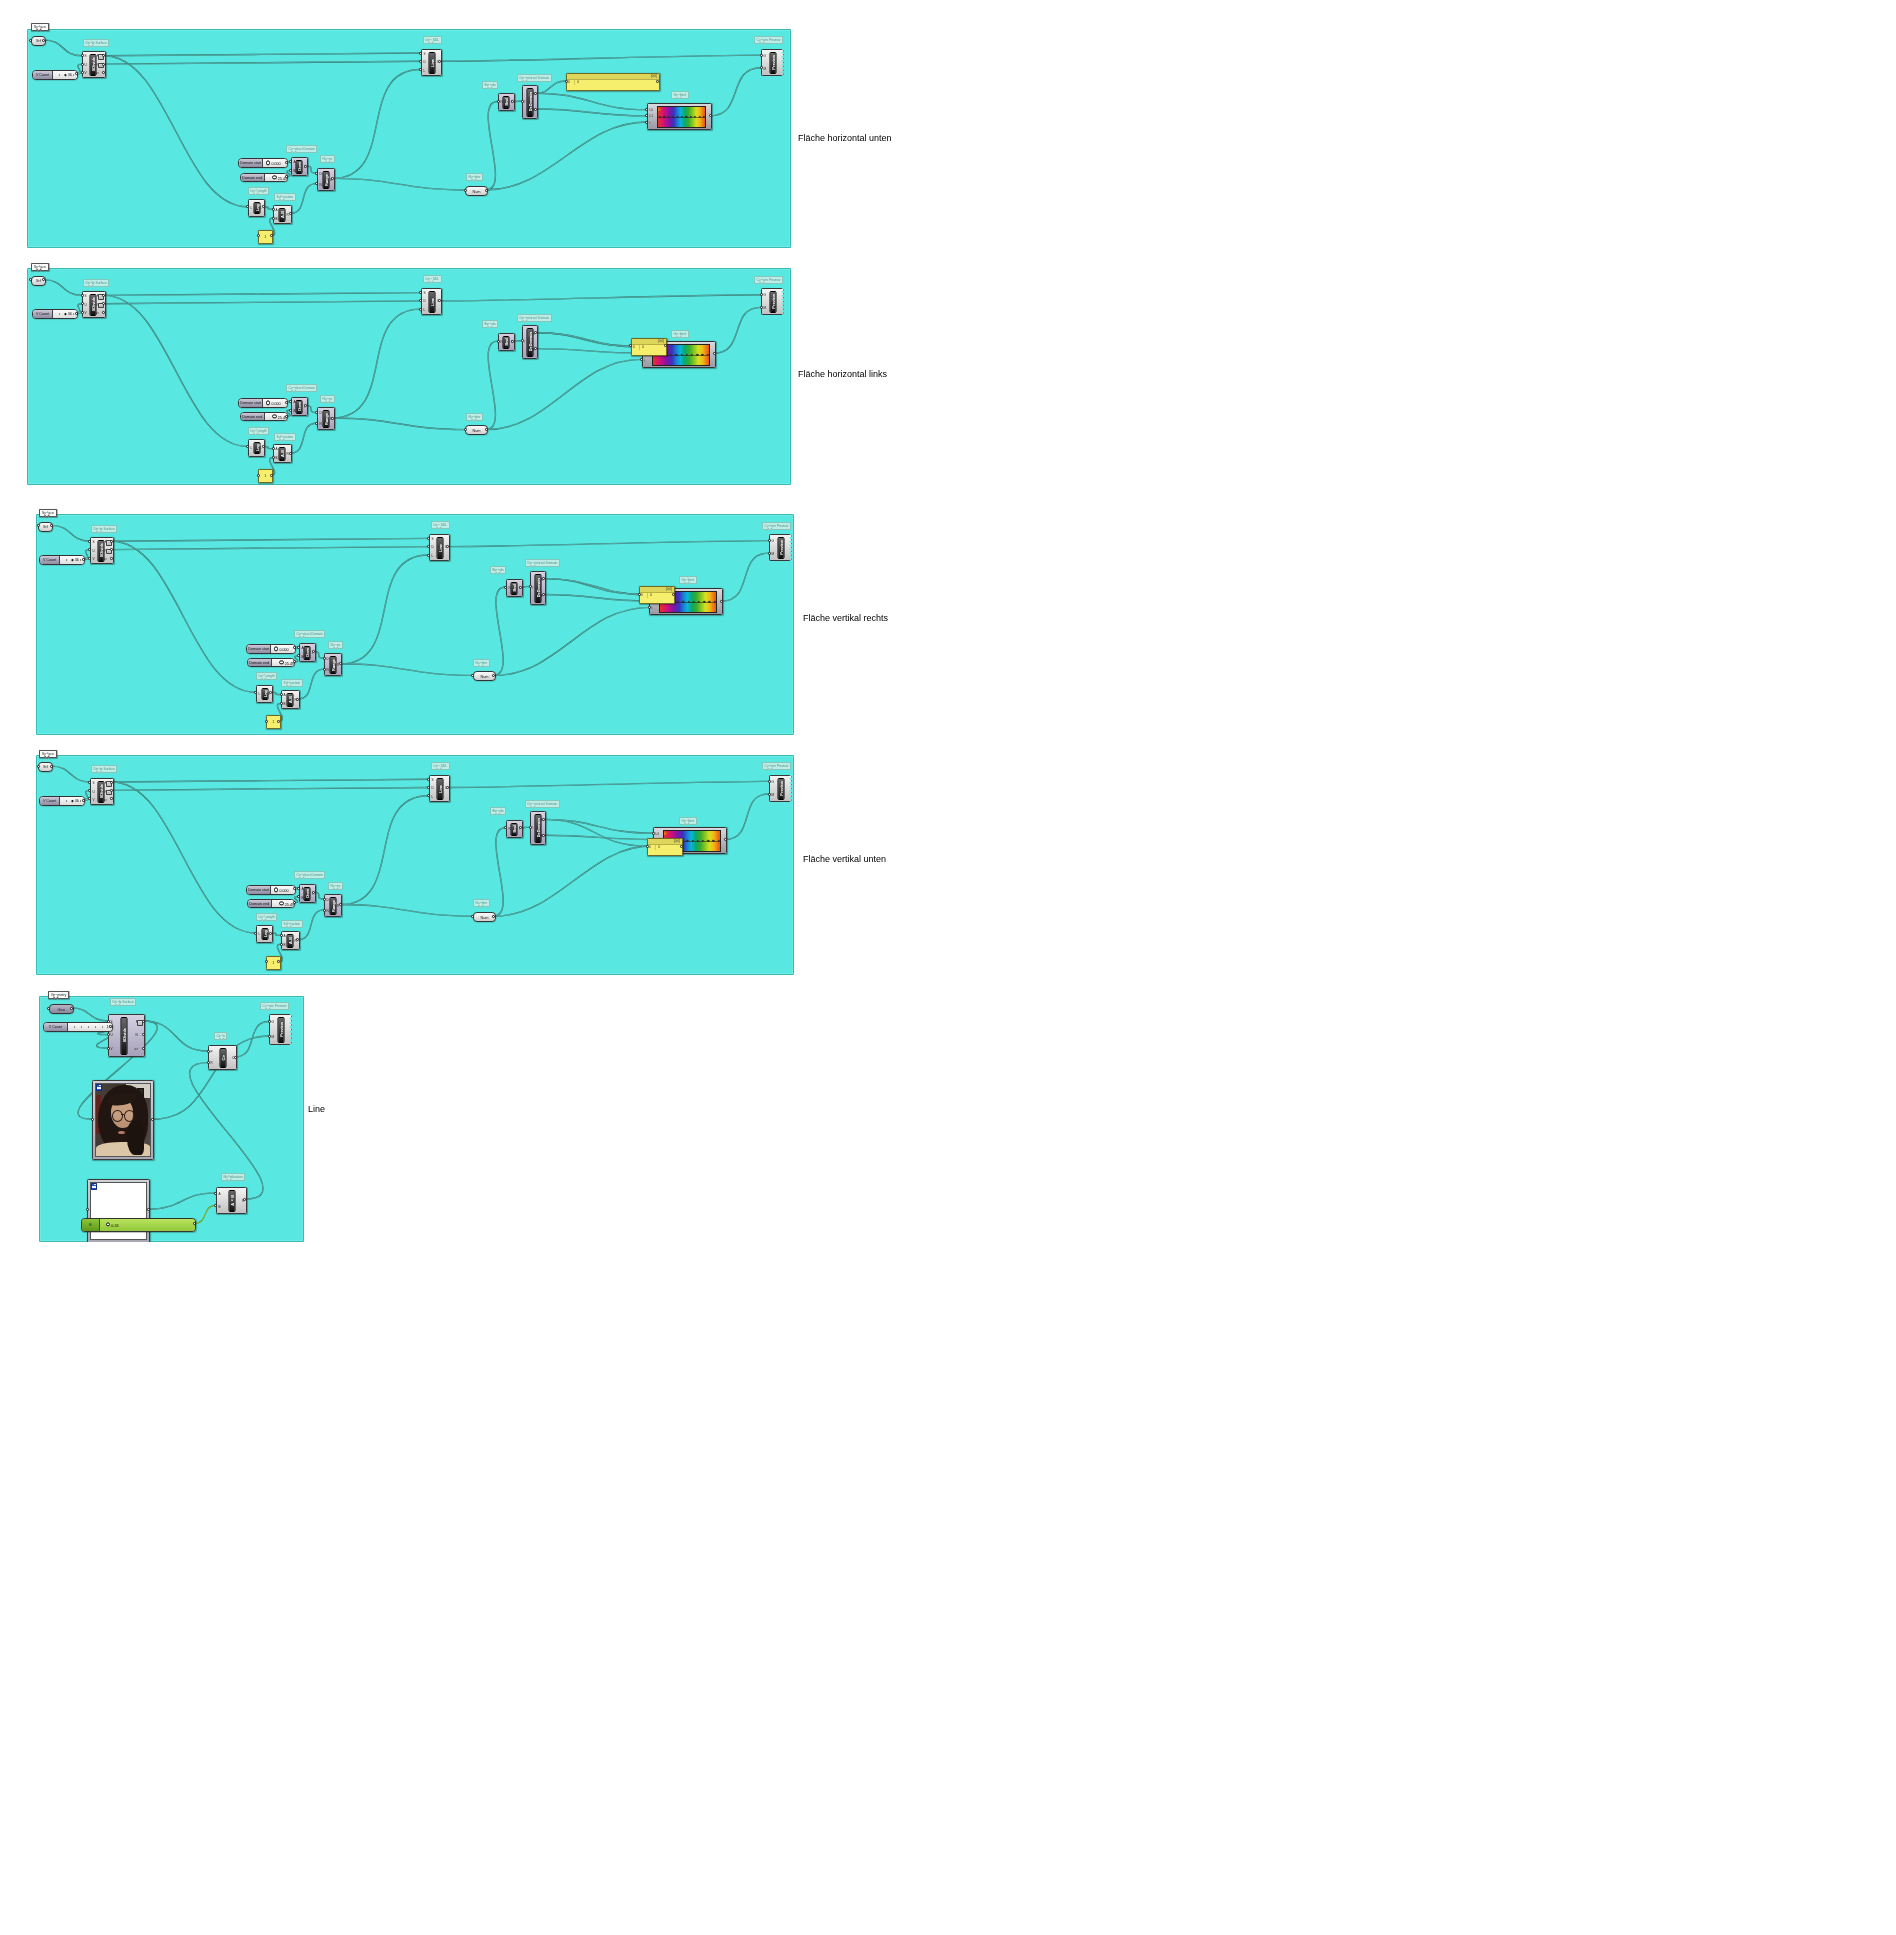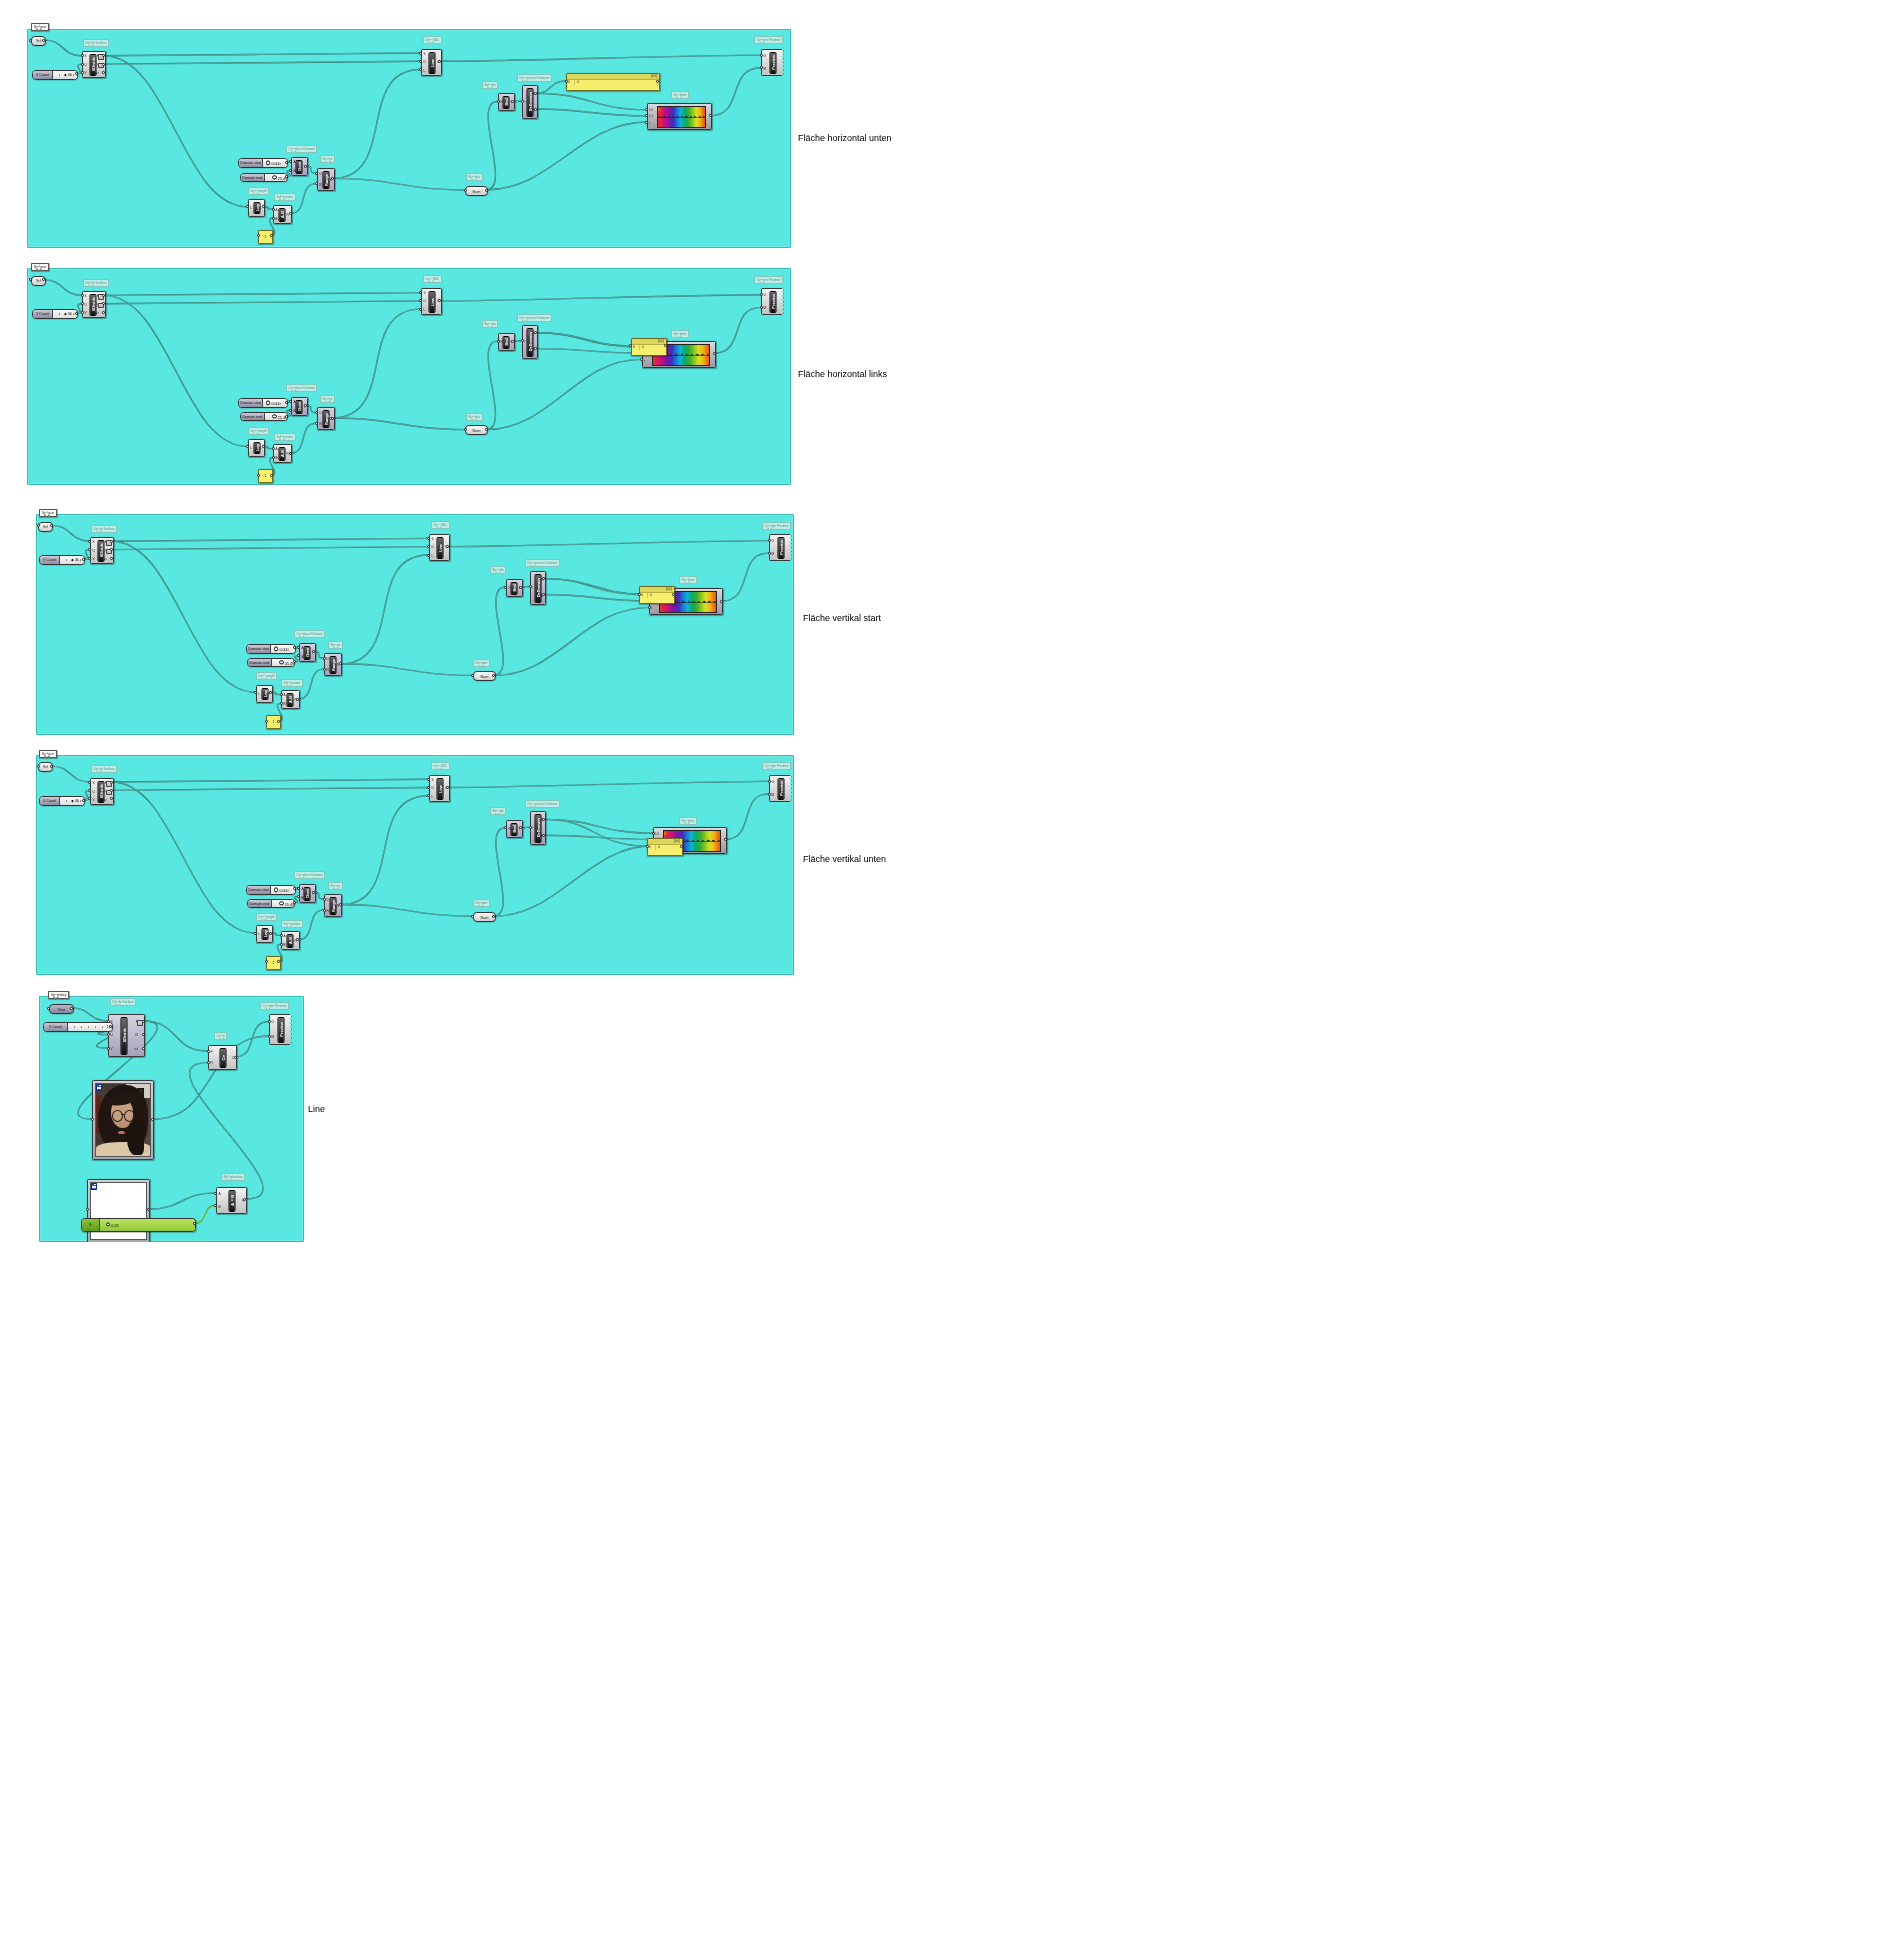--- a/index.html
+++ b/index.html
@@ -1101,18 +1101,18 @@
       <div class="slider green" style="left: 81px; top: 1218px; width: 113px; height: 11.6px; position: absolute;">
         <div class="lc" style="width: 13%;">B</div>
         <div class="vc">
           <div class="ticks"></div>
           <div class="sv" style="left: 5%;"><span class="dotg"></span> 0.33</div>
         </div>
       </div>
       <div class="port" style="left: 193px; top: 1222px; position: absolute;"></div>
       <div class="caption" style="left: 798px; top: 133px; position: absolute;">Fläche horizontal unten</div>
       <div class="caption" style="left: 798px; top: 369px; position: absolute;">Fläche horizontal links</div>
-      <div class="caption" style="left: 803px; top: 613px; position: absolute;">Fläche vertikal start</div>
+      <div class="caption" style="left: 803px; top: 613px; position: absolute;">Fläche vertikal rechts</div>
       <div class="caption" style="left: 803px; top: 854px; position: absolute;">Fläche vertikal unten</div>
       <div class="caption" style="left: 308px; top: 1104px; position: absolute;">Line</div>
     </div>
   </div>
 
 
 </body></html>

